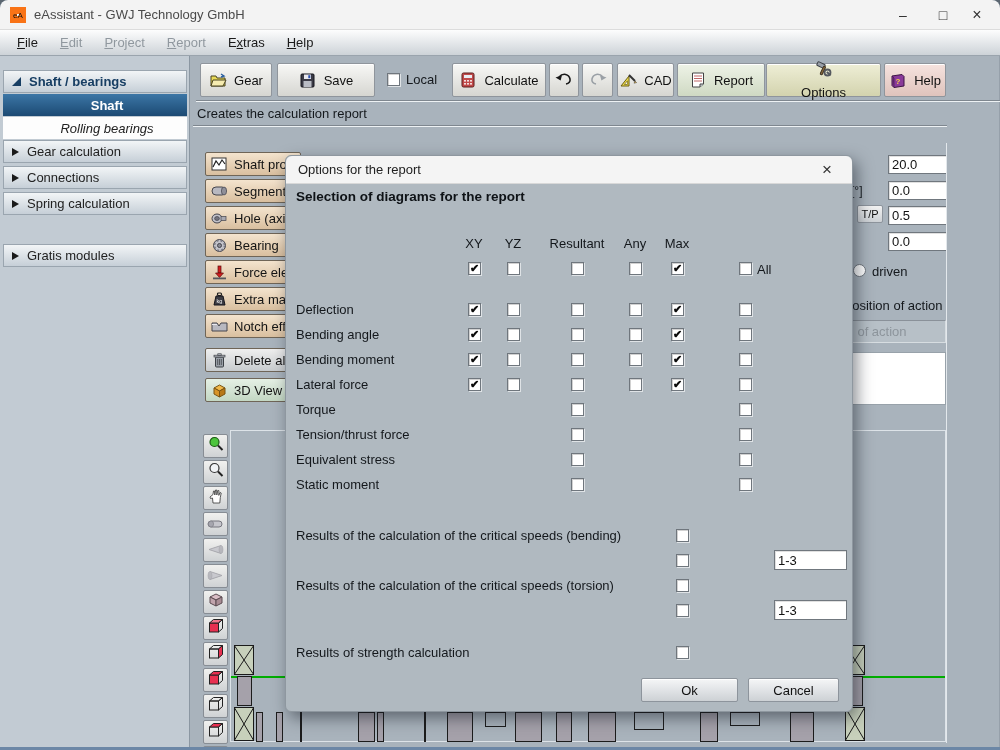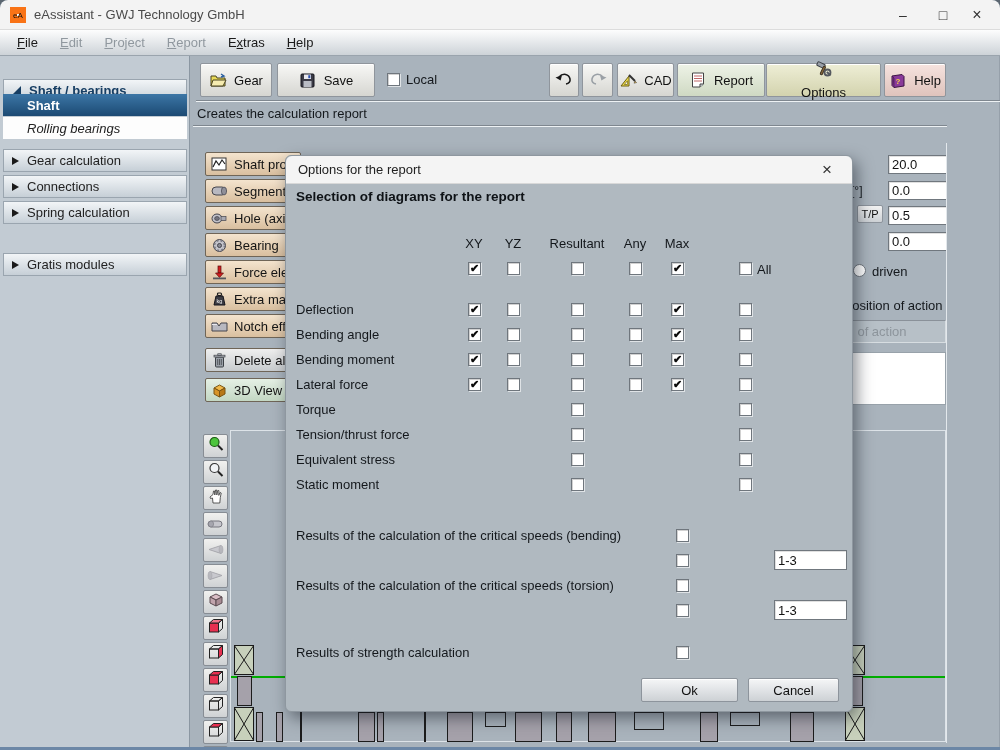--- a/index.html
+++ b/index.html
@@ -24,25 +24,25 @@
         display:flex;align-items:center;justify-content:center;gap:7px;font-size:13px;color:#111;
         box-shadow:inset 0 1px 0 #ffffff;}
   .tbtn.green{background:linear-gradient(#eef3e7,#cfd9c3);}
   .tbtn.khaki{background:linear-gradient(#eeeed6,#d3d3ae);flex-direction:column;}
   .tbtn.pink{background:linear-gradient(#f6e3df,#dfc3bc);}
   .divider{height:2px;border-top:1px solid #7f878f;border-bottom:1px solid #eef2f4;}
   .statustext{font-size:13px;color:#14181c;}
   
   .sidebar{left:0;top:56px;width:190px;height:694px;background:#c2cbd3;border-right:1px solid #8b97a2;}
   .navheader{left:3px;width:184px;height:23px;background:linear-gradient(#f2f5f7,#c6cfd7);border:1px solid #9aa5af;
-             display:flex;align-items:center;font-size:13px;color:#222;padding-left:8px;gap:8px;margin-top:9px;}
+             display:flex;align-items:center;font-size:13px;color:#222;padding-left:8px;gap:8px;}
   .navheader.main{color:#173e63;font-weight:bold;}
   .tri-open{width:0;height:0;border-left:9px solid transparent;border-bottom:9px solid #173e63;}
   .tri-closed{width:0;height:0;border-top:4.5px solid transparent;border-bottom:4.5px solid transparent;border-left:7px solid #1a1a1a;}
-  .navitem{left:3px;width:184px;height:22px;display:flex;align-items:center;font-size:13px;padding-left:24px;}
+  .navitem{left:3px;width:184px;height:22px;display:flex;align-items:center;font-size:13px;padding-left:24px;justify-content:center;}
   .navitem.sel{background:linear-gradient(#3c76a6,#1c4a73);color:#fff;font-weight:bold;}
   .navitem.plain{background:#fdfdfd;color:#222;font-style:italic;}
   
   .tanbtn{left:205px;width:96px;height:24px;background:linear-gradient(#f4e4ce,#d9bf9f);border:1px solid #6f6557;
           border-radius:2px;display:flex;align-items:center;gap:6px;font-size:13px;color:#141414;padding-left:4px;
           overflow:hidden;white-space:nowrap;}
   .tanbtn.gray{background:linear-gradient(#efefef,#c7cbce);}
   .tanbtn.greenish{background:linear-gradient(#e5f0e5,#c3d7c3);}
   .iconbox{width:18px;height:16px;flex:0 0 18px;display:flex;align-items:center;justify-content:center;}
   
@@ -116,20 +116,37 @@
           <rect x="1" y="1" width="13" height="13" rx="1" fill="#3b3b46" stroke="#15151c"></rect>
           <rect x="4" y="1.5" width="7" height="4.5" fill="#e8e8ee"></rect>
           <rect x="8.3" y="2.2" width="2" height="3" fill="#2a4fae"></rect>
           <rect x="3.5" y="8" width="8" height="6" fill="#b9bcc4"></rect>
         </svg>
     </span>
     <span>Save</span>
   </div>
   <div class="abs cb" style="left:387px;top:73px"></div>
   <div class="abs statustext" style="left:406px;top:72px">Local</div>
+  <div class="abs tbtn" style="left:452px;width:94px">
+    <span class="iconbox">
+      <svg width="14" height="16" viewBox="0 0 14 16">
+          <rect x="1" y="1" width="12" height="14" rx="1.5" fill="#c14a4a" stroke="#5c1c1c"></rect>
+          <rect x="3" y="3" width="8" height="3" fill="#e8ecf2"></rect>
+          <g fill="#f2dede">
+            <rect x="3" y="8" width="2" height="1.6"></rect>
+            <rect x="6" y="8" width="2" height="1.6"></rect>
+            <rect x="9" y="8" width="2" height="1.6"></rect>
+            <rect x="3" y="11" width="2" height="1.6"></rect>
+            <rect x="6" y="11" width="2" height="1.6"></rect>
+            <rect x="9" y="11" width="2" height="1.6"></rect>
+          </g>
+        </svg>
+    </span>
+    <span>Calculate</span>
+  </div>
   <div class="abs tbtn" style="left:549px;width:30px">
     <span>
       <svg width="18" height="13" viewBox="0 0 18 13">
           <path d="M4 5 C8 0.5 14 2 15 7 C15.5 9.5 14 11.5 11 12" fill="none" stroke="#1a1a1a" stroke-width="1.6"></path>
           <polygon points="0.5,5.5 7,3.2 5.6,8.6" fill="#1a1a1a"></polygon>
         </svg>
     </span>
   </div>
   <div class="abs tbtn" style="left:582px;width:31px">
     <span>

